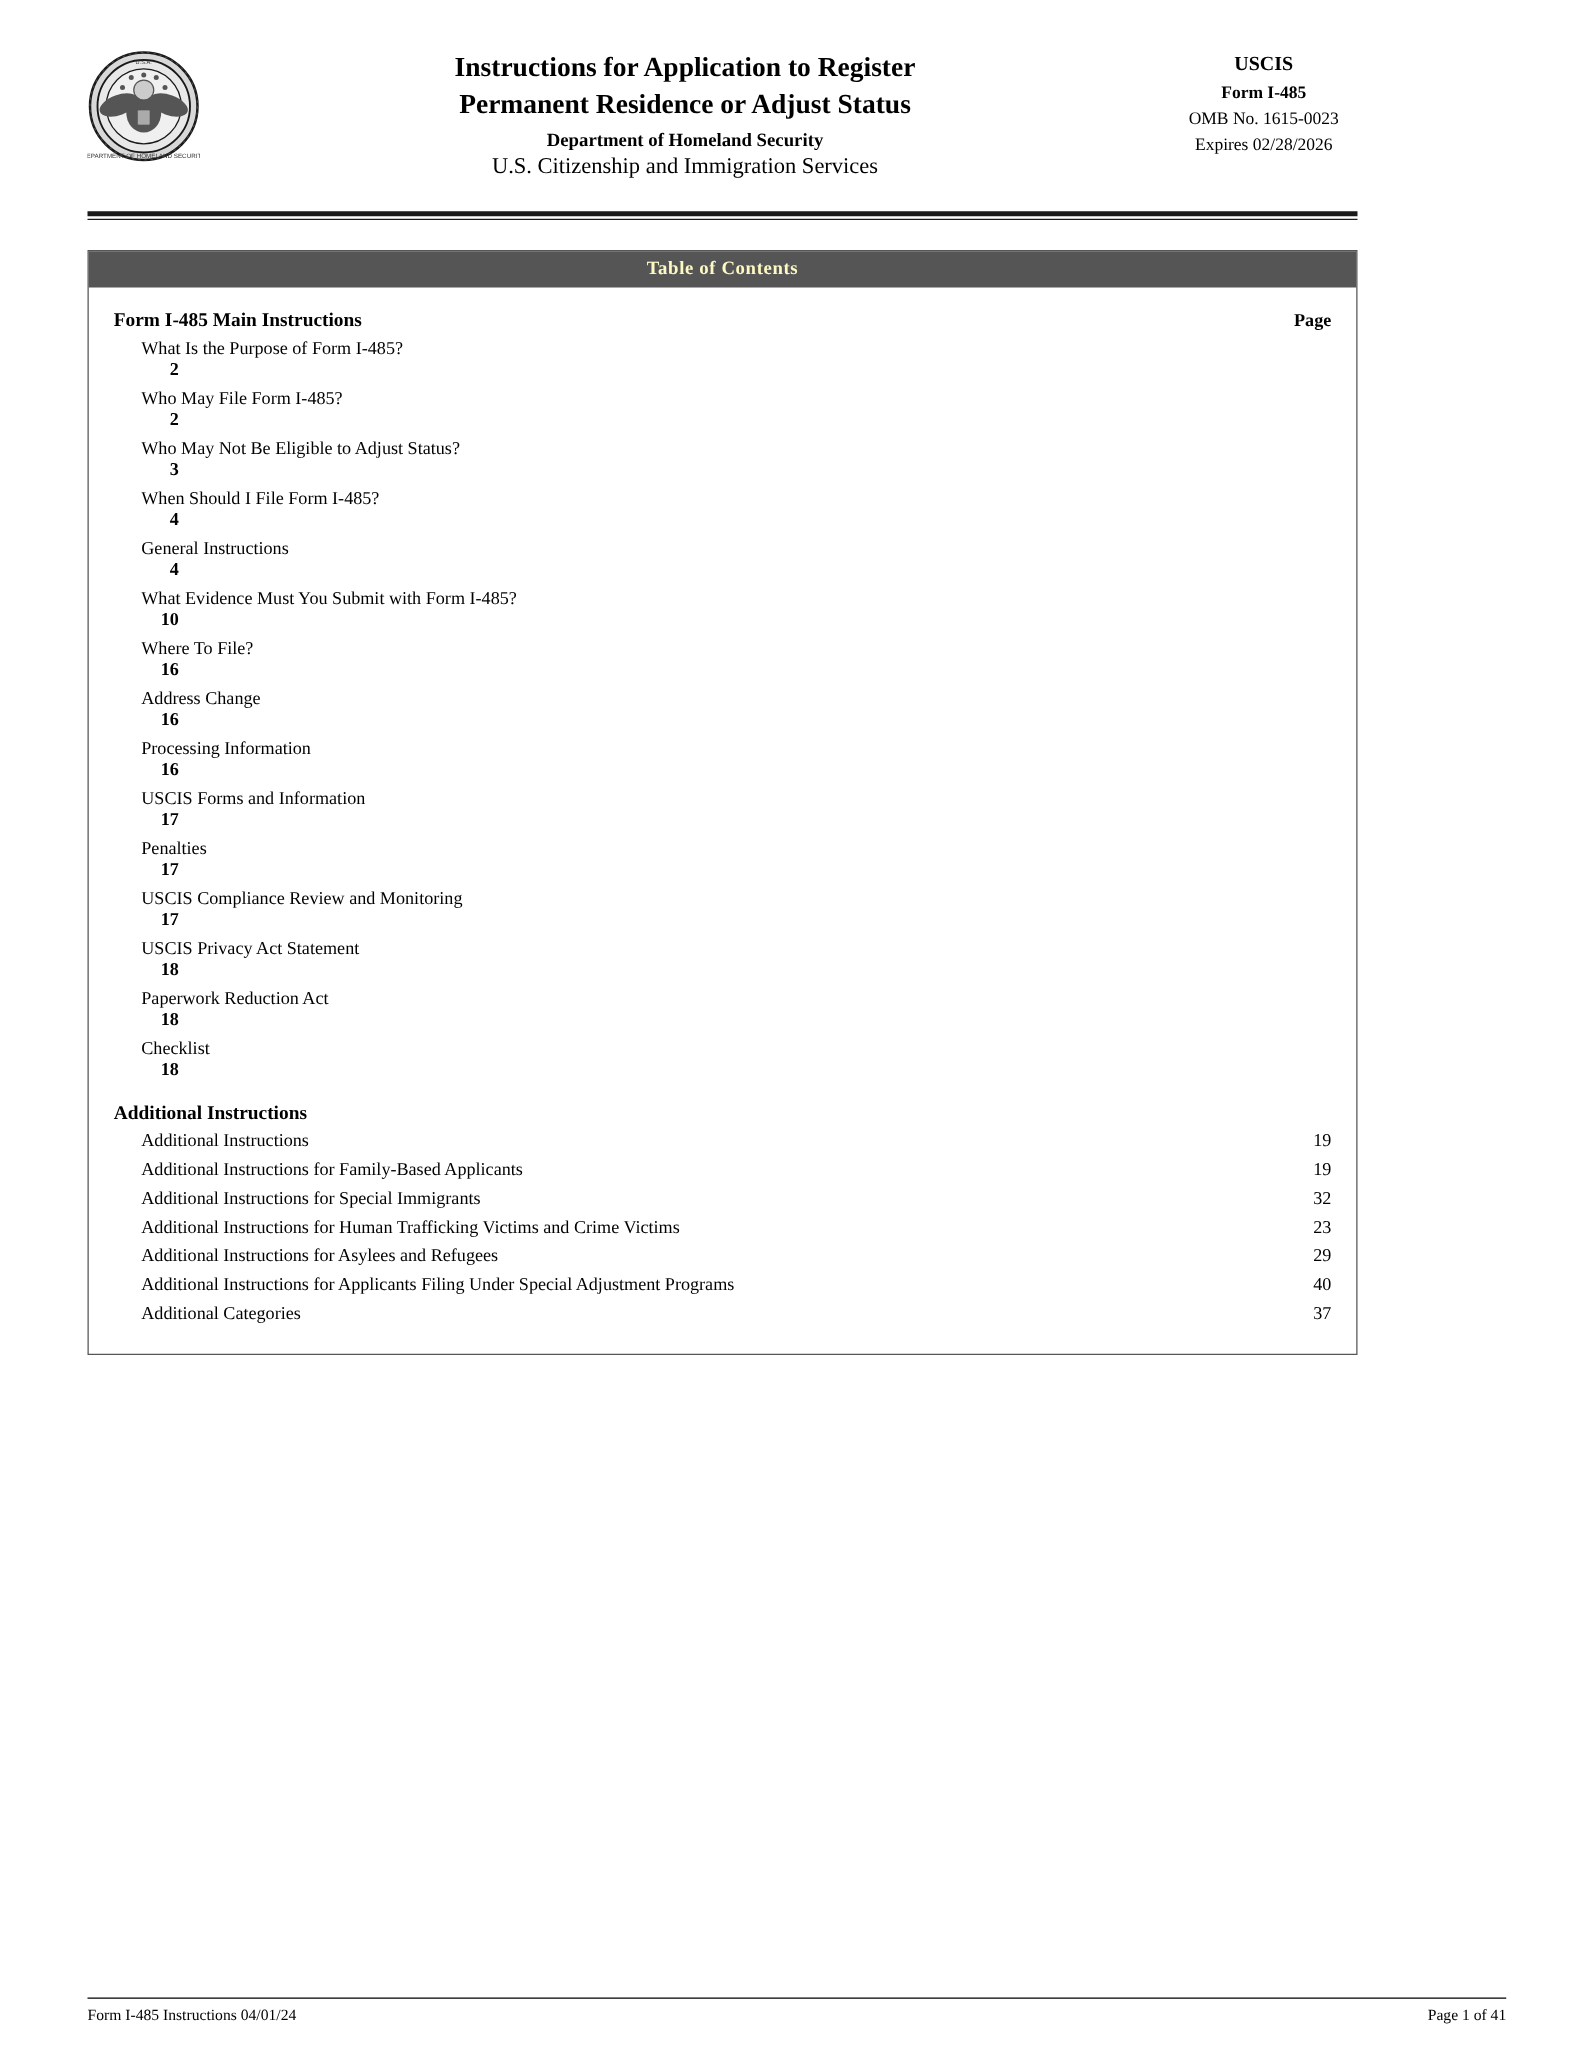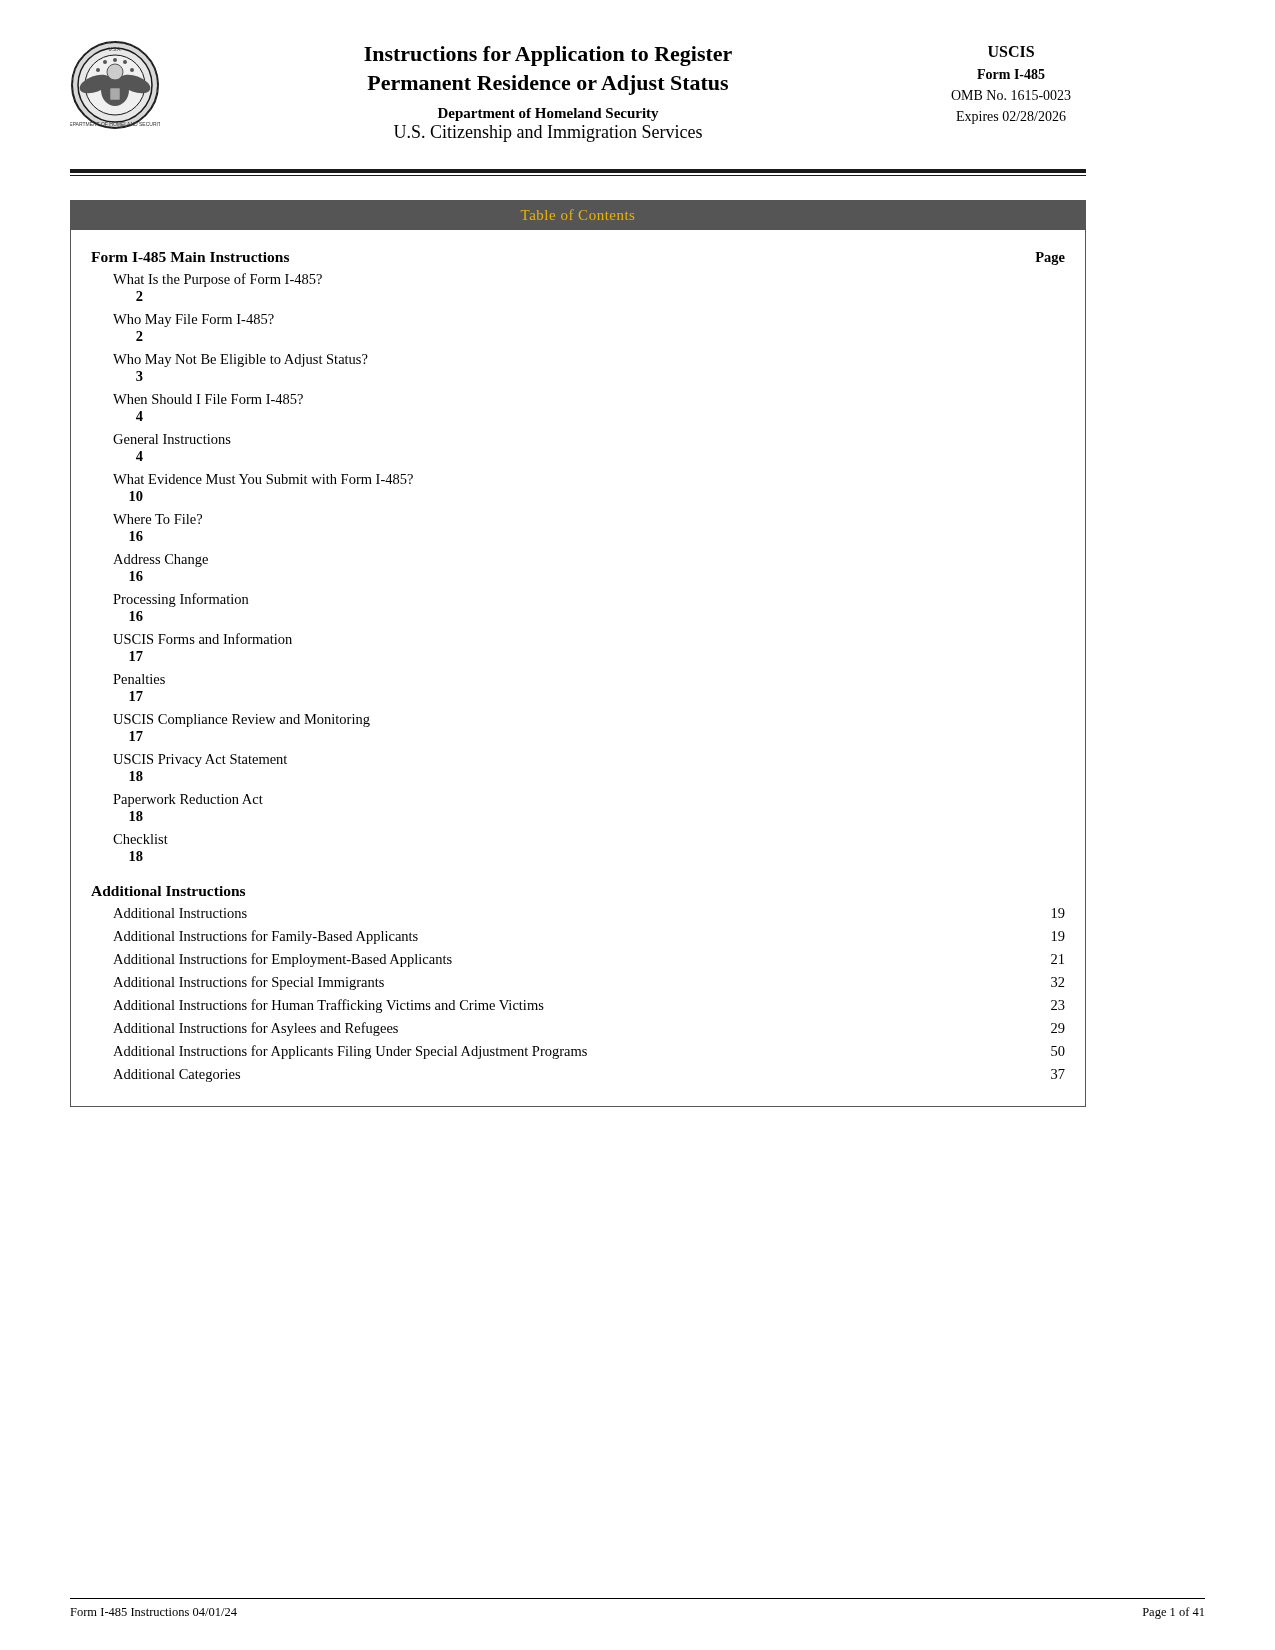--- a/index.html
+++ b/index.html
@@ -78,23 +78,23 @@
       border-top: 1.5px solid #1a1a1a;
       margin: 2px 0 10px 0;
     }
     
     .toc-container {
       border: 1px solid #555;
       margin-top: 14px;
     }
     .toc-header {
       background: #555;
-      color: #eab308;
+      color: #fef9c3;
       text-align: center;
-      font-weight: normal;
+      font-weight: bold;
       font-size: 15px;
       padding: 6px 0;
       letter-spacing: 0.5px;
     }
     .toc-body {
       padding: 8px 20px 20px 20px;
     }
     
     .toc-section-heading {
       font-weight: bold;
@@ -273,38 +273,34 @@
       <div id="toc-items-section2">
           <div class="toc-additional-row">
             <span class="toc-label">Additional Instructions</span>
             <span class="toc-page">19</span>
           </div>
           <div class="toc-additional-row">
             <span class="toc-label">Additional Instructions for Family-Based Applicants</span>
             <span class="toc-page">19</span>
           </div>
           <div class="toc-additional-row">
-            <span class="toc-label">Additional Instructions for Employment-Based Applicants</span>
-            <span class="toc-page">21</span>
-          </div>
-          <div class="toc-additional-row">
             <span class="toc-label">Additional Instructions for Special Immigrants</span>
             <span class="toc-page">32</span>
           </div>
           <div class="toc-additional-row">
             <span class="toc-label">Additional Instructions for Human Trafficking Victims and Crime Victims</span>
             <span class="toc-page">23</span>
           </div>
           <div class="toc-additional-row">
             <span class="toc-label">Additional Instructions for Asylees and Refugees</span>
             <span class="toc-page">29</span>
           </div>
           <div class="toc-additional-row">
             <span class="toc-label">Additional Instructions for Applicants Filing Under Special Adjustment Programs</span>
-            <span class="toc-page">50</span>
+            <span class="toc-page">40</span>
           </div>
           <div class="toc-additional-row">
             <span class="toc-label">Additional Categories</span>
             <span class="toc-page">37</span>
           </div>
         </div>
 
     </div>
   </div>
 

